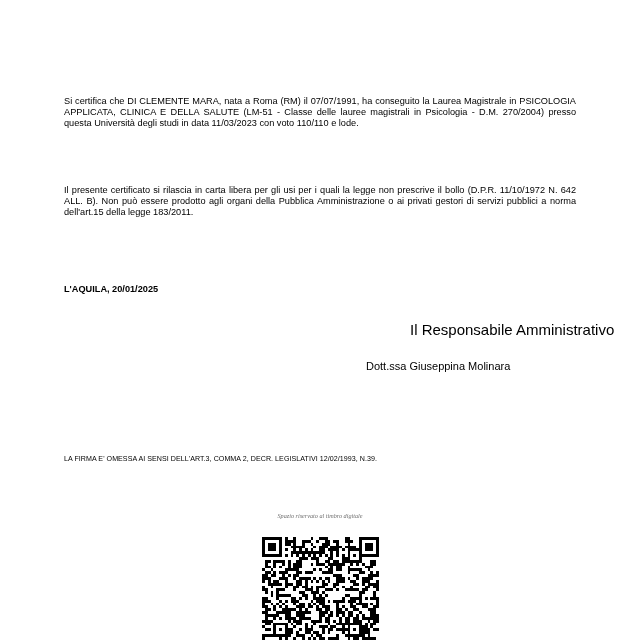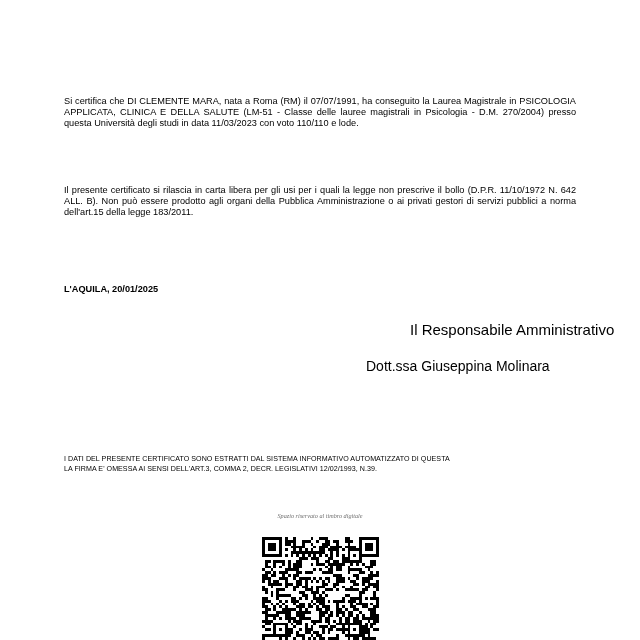--- a/index.html
+++ b/index.html
@@ -75,21 +75,21 @@
     top: 324px;
     font-size: 15px;
     line-height: 12px;
     white-space: nowrap;
     margin-left: 36px;
   }
   .sig-name {
     position: absolute;
     left: 366px;
     top: 360px;
-    font-size: 14px;
+    font-size: 11px;
     line-height: 12px;
     white-space: nowrap;
   }
 
   
   .footer-notice {
     position: absolute;
     left: 64px;
     top: 454px;
     width: 520px;
@@ -138,21 +138,20 @@
   <div class="body-block para-bollo">
     <p>Il presente certificato si rilascia in carta  libera  per gli usi per i quali la legge non prescrive il bollo (D.P.R. 11/10/1972 N. 642 ALL. B). Non può essere prodotto agli organi della Pubblica Amministrazione o ai privati gestori di servizi pubblici a norma dell'art.15 della legge 183/2011.</p>
   </div>
 
   <div class="place-date">L'AQUILA, 20/01/2025</div>
 
   <div class="sig-role">Il Responsabile Amministrativo</div>
   <div class="sig-name">Dott.ssa Giuseppina Molinara</div>
 
   <div class="footer-notice">
-    <div>I DATI DEL PRESENTE CERTIFICATO SONO ESTRATTI DAL SISTEMA INFORMATIVO AUTOMATIZZATO DI QUESTA</div>
     <div>LA FIRMA E' OMESSA AI SENSI DELL'ART.3, COMMA 2, DECR. LEGISLATIVI 12/02/1993, N.39.</div>
   </div>
 
   <div class="stamp-caption">Spazio riservato al timbro digitale</div>
 
   <div class="qr-wrap">
     <svg id="qr-svg" width="117" height="117" viewBox="0 0 41 41" shape-rendering="crispEdges" aria-hidden="true">
       <rect width="41" height="41" fill="#ffffff"></rect>
       <g id="qr-cells" fill="#000000">
           <path d="M0 0h7v1h-7zM8 0h1v1h-1zM11 0h1v1h-1zM17 0h1v1h-1zM20 0h3v1h-3zM29 0h2v1h-2zM34 0h7v1h-7zM0 1h1v1h-1zM6 1h1v1h-1zM8 1h4v1h-4zM14 1h3v1h-3zM19 1h1v1h-1zM22 1h2v1h-2zM25 1h2v1h-2zM29 1h3v1h-3zM34 1h1v1h-1zM40 1h1v1h-1zM0 2h1v1h-1zM2 2h3v1h-3zM6 2h1v1h-1zM8 2h2v1h-2zM11 2h1v1h-1zM14 2h1v1h-1zM17 2h1v1h-1zM21 2h3v1h-3zM26 2h1v1h-1zM30 2h1v1h-1zM34 2h1v1h-1zM36 2h3v1h-3zM40 2h1v1h-1zM0 3h1v1h-1zM2 3h3v1h-3zM6 3h1v1h-1zM10 3h5v1h-5zM18 3h1v1h-1zM20 3h3v1h-3zM24 3h4v1h-4zM29 3h4v1h-4zM34 3h1v1h-1zM36 3h3v1h-3zM40 3h1v1h-1zM0 4h1v1h-1zM2 4h3v1h-3zM6 4h1v1h-1zM8 4h1v1h-1zM11 4h1v1h-1zM13 4h1v1h-1zM15 4h1v1h-1zM17 4h1v1h-1zM20 4h2v1h-2zM23 4h4v1h-4zM28 4h1v1h-1zM30 4h5v1h-5zM36 4h3v1h-3zM40 4h1v1h-1zM0 5h1v1h-1zM6 5h1v1h-1zM10 5h12v1h-12zM24 5h1v1h-1zM26 5h1v1h-1zM30 5h1v1h-1zM34 5h1v1h-1zM40 5h1v1h-1zM0 6h7v1h-7zM8 6h1v1h-1zM10 6h1v1h-1zM12 6h1v1h-1zM14 6h1v1h-1zM16 6h1v1h-1zM18 6h1v1h-1zM20 6h1v1h-1zM22 6h1v1h-1zM24 6h1v1h-1zM26 6h1v1h-1zM28 6h1v1h-1zM30 6h1v1h-1zM32 6h1v1h-1zM34 6h7v1h-7zM13 7h3v1h-3zM17 7h3v1h-3zM23 7h2v1h-2zM28 7h3v1h-3zM34 7h1v1h-1zM1 8h2v1h-2zM4 8h4v1h-4zM9 8h1v1h-1zM12 8h2v1h-2zM19 8h1v1h-1zM22 8h2v1h-2zM25 8h2v1h-2zM28 8h7v1h-7zM38 8h2v1h-2zM1 9h1v1h-1zM4 9h1v1h-1zM7 9h1v1h-1zM9 9h1v1h-1zM11 9h3v1h-3zM17 9h1v1h-1zM19 9h3v1h-3zM23 9h6v1h-6zM31 9h1v1h-1zM33 9h1v1h-1zM35 9h1v1h-1zM38 9h2v1h-2zM1 10h2v1h-2zM4 10h1v1h-1zM6 10h1v1h-1zM9 10h1v1h-1zM11 10h3v1h-3zM22 10h1v1h-1zM24 10h1v1h-1zM26 10h2v1h-2zM30 10h1v1h-1zM36 10h3v1h-3zM0 11h1v1h-1zM3 11h1v1h-1zM8 11h5v1h-5zM18 11h1v1h-1zM20 11h1v1h-1zM23 11h2v1h-2zM26 11h2v1h-2zM30 11h5v1h-5zM37 11h1v1h-1zM1 12h2v1h-2zM4 12h1v1h-1zM6 12h3v1h-3zM12 12h2v1h-2zM15 12h3v1h-3zM21 12h4v1h-4zM30 12h1v1h-1zM34 12h2v1h-2zM38 12h1v1h-1zM40 12h1v1h-1zM0 13h2v1h-2zM3 13h2v1h-2zM7 13h1v1h-1zM9 13h1v1h-1zM11 13h2v1h-2zM25 13h3v1h-3zM32 13h2v1h-2zM37 13h4v1h-4zM0 14h3v1h-3zM6 14h3v1h-3zM11 14h1v1h-1zM13 14h4v1h-4zM18 14h1v1h-1zM20 14h1v1h-1zM22 14h2v1h-2zM26 14h3v1h-3zM30 14h1v1h-1zM33 14h1v1h-1zM35 14h4v1h-4zM0 15h1v1h-1zM2 15h1v1h-1zM4 15h2v1h-2zM8 15h1v1h-1zM12 15h2v1h-2zM15 15h1v1h-1zM17 15h1v1h-1zM19 15h1v1h-1zM21 15h1v1h-1zM23 15h1v1h-1zM26 15h3v1h-3zM31 15h2v1h-2zM35 15h3v1h-3zM40 15h1v1h-1zM2 16h5v1h-5zM8 16h3v1h-3zM12 16h2v1h-2zM15 16h1v1h-1zM21 16h2v1h-2zM25 16h2v1h-2zM32 16h2v1h-2zM35 16h1v1h-1zM37 16h4v1h-4zM0 17h1v1h-1zM3 17h1v1h-1zM8 17h1v1h-1zM11 17h2v1h-2zM14 17h2v1h-2zM17 17h1v1h-1zM19 17h3v1h-3zM25 17h1v1h-1zM28 17h1v1h-1zM31 17h1v1h-1zM36 17h2v1h-2zM39 17h2v1h-2zM0 18h2v1h-2zM5 18h3v1h-3zM11 18h1v1h-1zM15 18h3v1h-3zM19 18h1v1h-1zM22 18h3v1h-3zM26 18h1v1h-1zM29 18h5v1h-5zM35 18h2v1h-2zM40 18h1v1h-1zM1 19h1v1h-1zM3 19h1v1h-1zM5 19h1v1h-1zM13 19h2v1h-2zM17 19h3v1h-3zM21 19h1v1h-1zM34 19h2v1h-2zM39 19h1v1h-1zM3 20h1v1h-1zM5 20h5v1h-5zM14 20h2v1h-2zM18 20h1v1h-1zM20 20h1v1h-1zM22 20h1v1h-1zM29 20h2v1h-2zM34 20h1v1h-1zM39 20h1v1h-1zM0 21h2v1h-2zM5 21h1v1h-1zM10 21h2v1h-2zM13 21h1v1h-1zM15 21h1v1h-1zM18 21h4v1h-4zM28 21h1v1h-1zM31 21h4v1h-4zM36 21h1v1h-1zM38 21h3v1h-3zM0 22h3v1h-3zM6 22h1v1h-1zM8 22h1v1h-1zM10 22h3v1h-3zM17 22h1v1h-1zM19 22h3v1h-3zM23 22h1v1h-1zM25 22h4v1h-4zM30 22h3v1h-3zM34 22h1v1h-1zM40 22h1v1h-1zM0 23h1v1h-1zM3 23h1v1h-1zM5 23h1v1h-1zM7 23h1v1h-1zM11 23h1v1h-1zM13 23h2v1h-2zM16 23h1v1h-1zM18 23h1v1h-1zM20 23h2v1h-2zM26 23h1v1h-1zM31 23h1v1h-1zM33 23h4v1h-4zM38 23h1v1h-1zM40 23h1v1h-1zM0 24h2v1h-2zM4 24h1v1h-1zM6 24h1v1h-1zM8 24h1v1h-1zM12 24h3v1h-3zM16 24h2v1h-2zM19 24h1v1h-1zM21 24h3v1h-3zM26 24h1v1h-1zM28 24h1v1h-1zM31 24h2v1h-2zM35 24h2v1h-2zM39 24h2v1h-2zM1 25h2v1h-2zM4 25h1v1h-1zM7 25h5v1h-5zM13 25h1v1h-1zM15 25h1v1h-1zM19 25h2v1h-2zM22 25h2v1h-2zM26 25h2v1h-2zM29 25h1v1h-1zM32 25h2v1h-2zM37 25h3v1h-3zM0 26h2v1h-2zM5 26h5v1h-5zM12 26h5v1h-5zM20 26h3v1h-3zM24 26h1v1h-1zM26 26h3v1h-3zM30 26h2v1h-2zM34 26h1v1h-1zM38 26h2v1h-2zM1 27h5v1h-5zM8 27h2v1h-2zM12 27h3v1h-3zM20 27h2v1h-2zM23 27h2v1h-2zM26 27h1v1h-1zM28 27h1v1h-1zM30 27h2v1h-2zM33 27h1v1h-1zM35 27h1v1h-1zM38 27h3v1h-3zM1 28h1v1h-1zM4 28h1v1h-1zM6 28h1v1h-1zM8 28h4v1h-4zM13 28h4v1h-4zM20 28h1v1h-1zM22 28h2v1h-2zM27 28h1v1h-1zM29 28h2v1h-2zM32 28h2v1h-2zM35 28h6v1h-6zM0 29h4v1h-4zM9 29h1v1h-1zM11 29h3v1h-3zM17 29h4v1h-4zM22 29h2v1h-2zM25 29h1v1h-1zM27 29h1v1h-1zM29 29h2v1h-2zM32 29h3v1h-3zM37 29h1v1h-1zM39 29h2v1h-2zM1 30h2v1h-2zM4 30h5v1h-5zM10 30h1v1h-1zM12 30h2v1h-2zM15 30h1v1h-1zM18 30h1v1h-1zM23 30h1v1h-1zM26 30h9v1h-9zM36 30h1v1h-1zM38 30h2v1h-2zM0 31h1v1h-1zM4 31h1v1h-1zM8 31h1v1h-1zM11 31h1v1h-1zM15 31h1v1h-1zM17 31h1v1h-1zM20 31h3v1h-3zM24 31h2v1h-2zM28 31h1v1h-1zM30 31h1v1h-1zM34 31h3v1h-3zM38 31h1v1h-1zM1 32h2v1h-2zM4 32h1v1h-1zM6 32h1v1h-1zM8 32h3v1h-3zM13 32h1v1h-1zM15 32h3v1h-3zM21 32h1v1h-1zM23 32h2v1h-2zM26 32h5v1h-5zM32 32h1v1h-1zM34 32h4v1h-4zM39 32h2v1h-2zM4 33h1v1h-1zM8 33h3v1h-3zM12 33h1v1h-1zM15 33h2v1h-2zM18 33h2v1h-2zM21 33h1v1h-1zM23 33h1v1h-1zM28 33h1v1h-1zM30 33h1v1h-1zM34 33h4v1h-4zM0 34h10v1h-10zM12 34h3v1h-3zM17 34h1v1h-1zM19 34h2v1h-2zM26 34h1v1h-1zM29 34h7v1h-7zM37 34h1v1h-1zM0 35h1v1h-1zM6 35h1v1h-1zM8 35h1v1h-1zM11 35h1v1h-1zM14 35h1v1h-1zM16 35h1v1h-1zM18 35h1v1h-1zM20 35h2v1h-2zM23 35h4v1h-4zM30 35h1v1h-1zM32 35h2v1h-2zM35 35h5v1h-5zM0 36h1v1h-1zM2 36h3v1h-3zM6 36h1v1h-1zM8 36h3v1h-3zM12 36h1v1h-1zM14 36h2v1h-2zM19 36h1v1h-1zM22 36h2v1h-2zM25 36h1v1h-1zM27 36h6v1h-6zM36 36h5v1h-5zM0 37h1v1h-1zM2 37h3v1h-3zM6 37h1v1h-1zM8 37h4v1h-4zM13 37h2v1h-2zM17 37h2v1h-2zM21 37h3v1h-3zM26 37h2v1h-2zM29 37h2v1h-2zM32 37h3v1h-3zM36 37h2v1h-2zM40 37h1v1h-1zM0 38h1v1h-1zM2 38h3v1h-3zM6 38h1v1h-1zM12 38h2v1h-2zM15 38h2v1h-2zM20 38h3v1h-3zM24 38h2v1h-2zM27 38h4v1h-4zM34 38h1v1h-1zM36 38h1v1h-1zM38 38h1v1h-1zM0 39h1v1h-1zM6 39h1v1h-1zM8 39h2v1h-2zM13 39h1v1h-1zM16 39h4v1h-4zM21 39h2v1h-2zM24 39h2v1h-2zM28 39h1v1h-1zM33 39h1v1h-1zM36 39h3v1h-3zM0 40h7v1h-7zM8 40h1v1h-1zM10 40h3v1h-3zM18 40h1v1h-1zM20 40h5v1h-5zM26 40h2v1h-2zM29 40h2v1h-2zM33 40h1v1h-1zM35 40h2v1h-2zM38 40h3v1h-3z" fill="#000000"></path>

